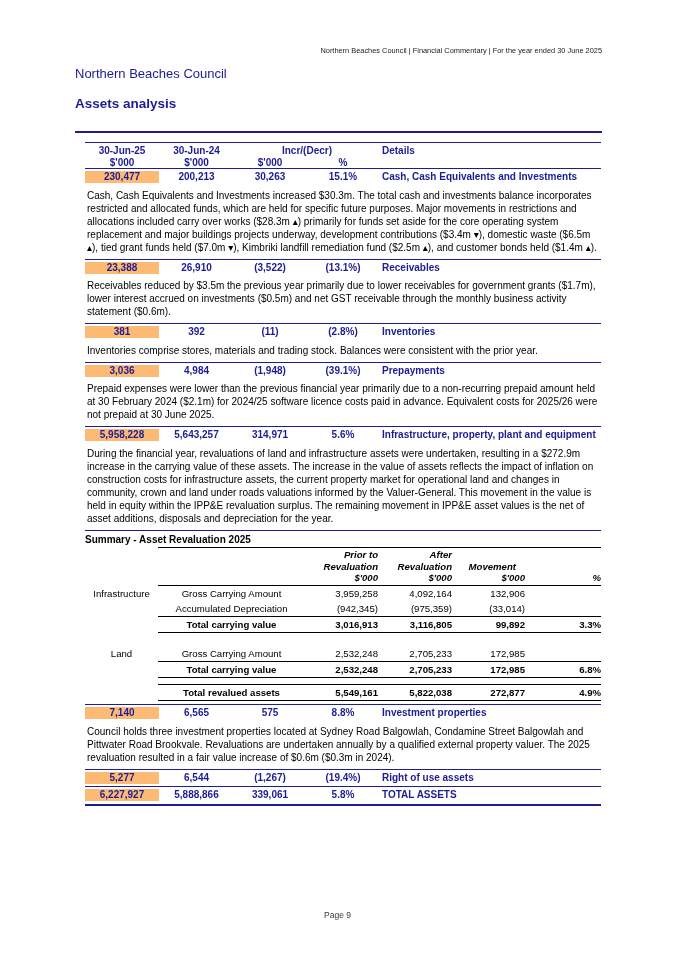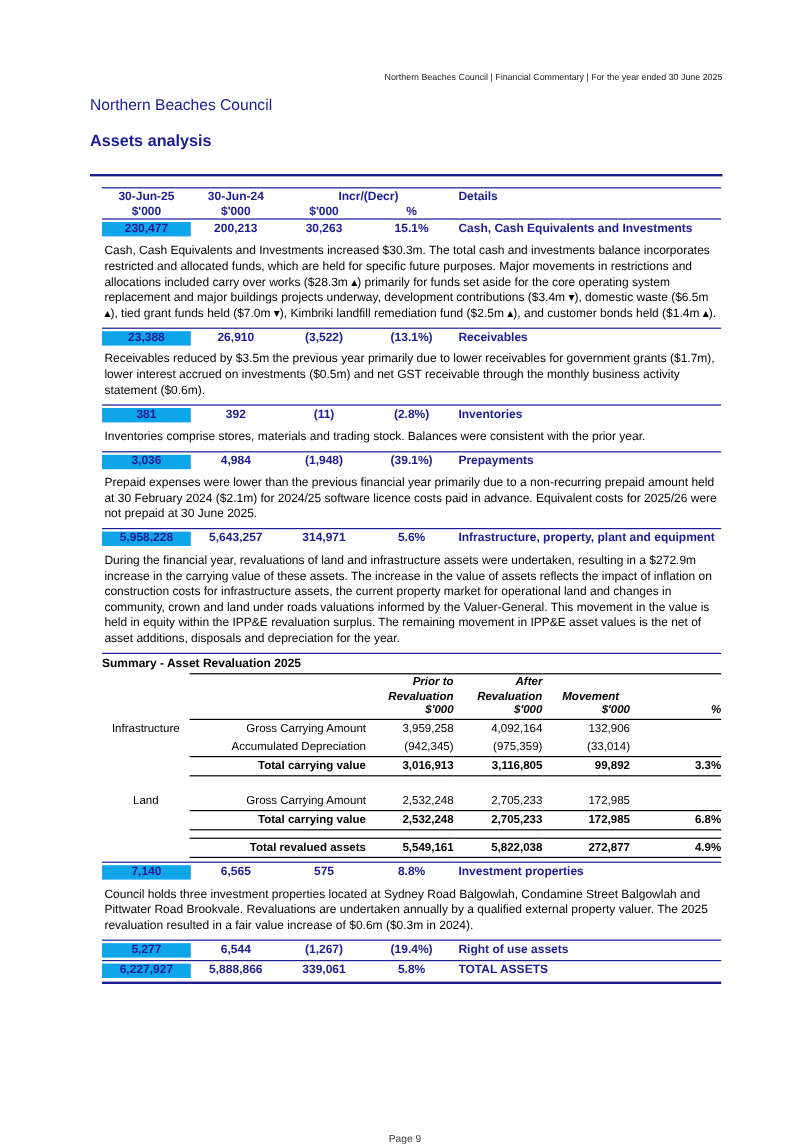--- a/index.html
+++ b/index.html
@@ -6,21 +6,21 @@
   html,body { background:#ffffff; }
   .page {
     position:relative;
     width:675px; height:955px;
     background:#ffffff;
     font-family:"Liberation Sans", sans-serif;
     color:#000;
     overflow:hidden;
   }
   .hdr-right {
-    padding-top:60px;
+    padding-top:46px;
     margin-right:73px;
     text-align:right;
     font-size:7.4px;
     color:#1a1a1a;
   }
   .council {
     margin:11px 0 0 75px;
     font-size:13px;
     color:#1c1c94;
   }
@@ -41,56 +41,56 @@
   .hc { font-size:10px; font-weight:bold; color:#1c1c94; text-align:center; line-height:11.5px; }
   .hc.left { text-align:left; padding-left:2px; }
 
   .mt-row {
     display:grid; grid-template-columns:74px 75px 72px 74px 221px;
     border-top:1.5px solid #1c1c94;
     padding:2px 0 2.5px 0;
   }
   .mt-row.total { border-bottom:2px solid #1c1c94; }
   .c { font-size:10px; font-weight:bold; color:#1c1c94; text-align:center; line-height:12px; }
-  .c1 { background:#0ea5e9; }
+  .c1 { background:#fdba74; }
   .c5 { text-align:left; padding-left:2px; }
 
   .commentary {
     margin:3px 0 5px 2px;
     width:514px;
     font-size:10px;
     line-height:13px;
     color:#000;
   }
 
   .sumsec { border-top:1.5px solid #1c1c94; margin-top:1px; padding-top:3px; }
   .sum-title { font-size:10px; font-weight:bold; color:#000; margin:0 0 2px 0; }
   .sum-row {
     display:grid; grid-template-columns:73px 147px 73px 74px 73px 76px;
     font-size:9.6px; line-height:12px; color:#000;
   }
   .sc { padding:1.5px 0; }
   .sl { text-align:center; }
-  .sd { text-align:right; }
+  .sd { text-align:center; }
   .sn { text-align:right; }
   .sp { text-align:right; font-weight:bold; }
   .bt > .sc { border-top:1.3px solid #000; }
   .bt > .sl { border-top:none; }
   .bb > .sc { border-bottom:1.3px solid #000; }
   .bb > .sl { border-bottom:none; }
   .sum-head .sc { display:flex; flex-direction:column; justify-content:flex-end; font-weight:bold; }
   .sum-head span { display:block; text-align:right; line-height:11.5px;font-style:italic; }
   .sum-head .mv1 { padding-right:9px; }
   .srow-total .sd, .srow-total .sn { font-weight:bold; }
   .sgap { height:13px; }
   .sgap2 { height:6px; }
   .summargin { height:3px; }
 
   .footer {
-    position:absolute; top:944px; left:0; right:0;
+    position:absolute; top:910px; left:0; right:0;
     text-align:center; font-size:8.5px; color:#3a3a3a;
   }
 </style>
 </head>
 <body>
 
 <div class="page">
 
   <div class="hdr-right">Northern Beaches Council | Financial Commentary | For the year ended 30 June 2025</div>
 

